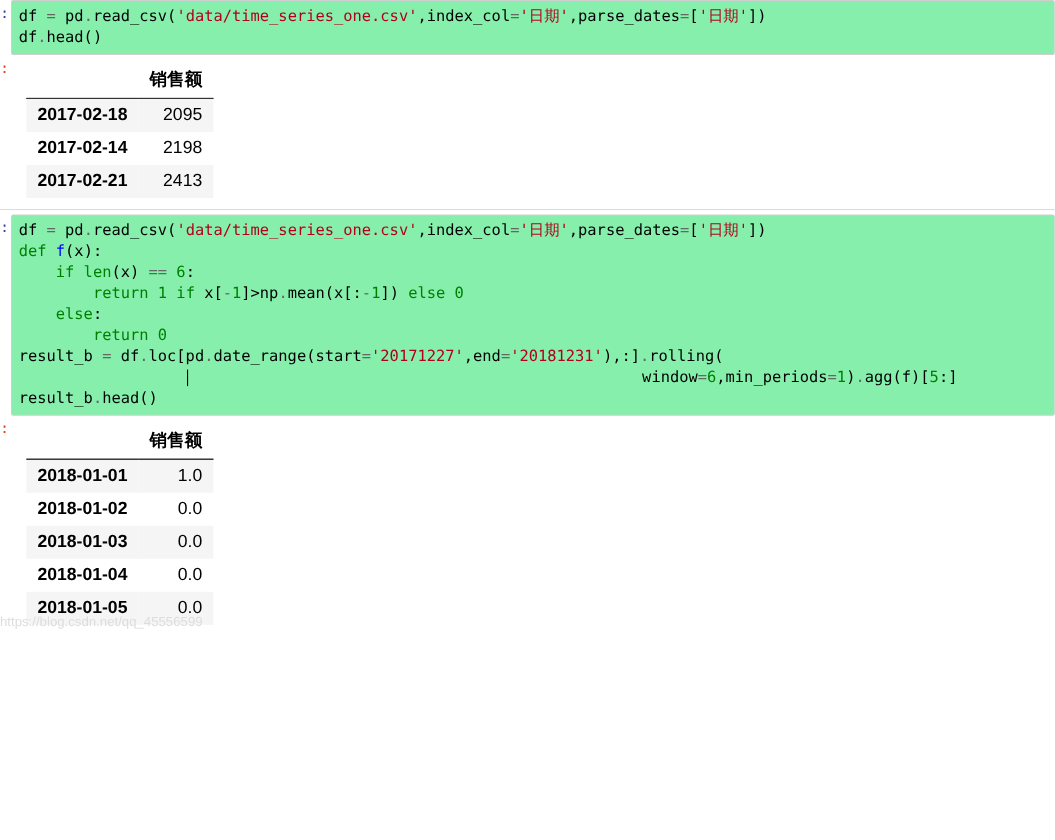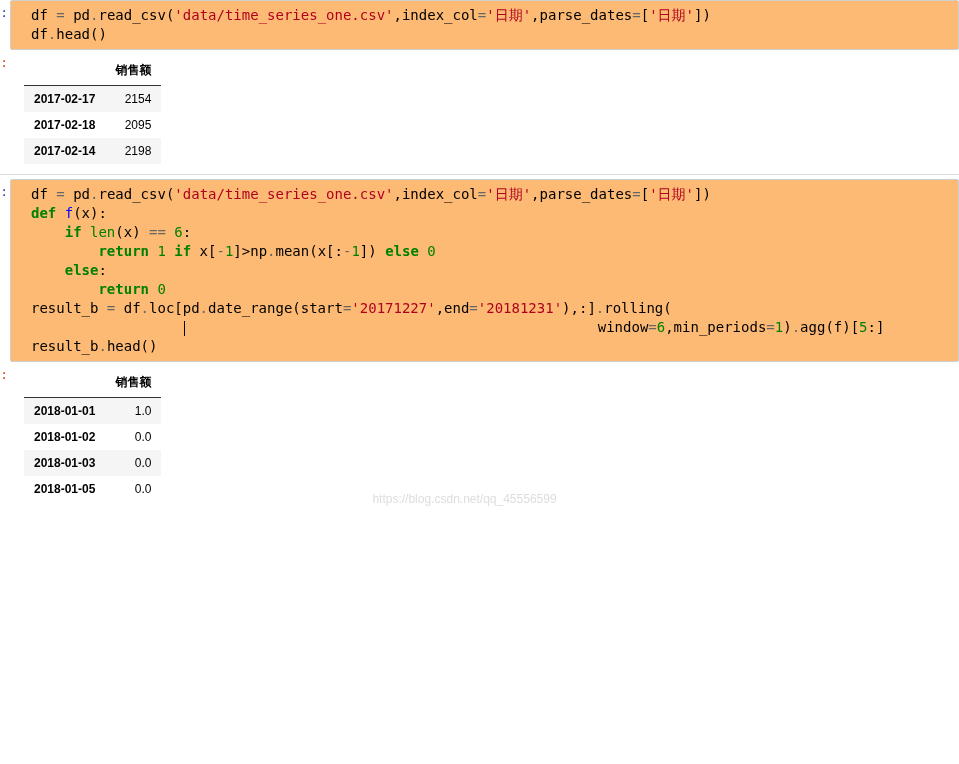--- a/index.html
+++ b/index.html
@@ -22,38 +22,38 @@
     padding: 5px 0 0 0;
     font-family: "Menlo", "DejaVu Sans Mono", "Consolas", monospace;
     font-size: 13px;
     color: #303F9F;
   }
   .prompt.output {
     color: #D84315;
   }
   .input-area {
     flex: 1;
-    background: #fdba74;
+    background: #86efac;
     border: 1px solid #cfcfcf;
     border-radius: 2px;
-    padding: 5px 20px;
+    padding: 5px 6px;
     margin: 0 0 0 2px;
     font-family: "Menlo", "DejaVu Sans Mono", "Consolas", monospace;
     font-size: 14px;
     line-height: 19px;
     white-space: pre;
     overflow: hidden;
   }
   .output-area {
     flex: 1;
     padding: 6px 0 6px 10px;
   }
   .df-table {
     border-collapse: collapse;
-    font-size: 12px;
+    font-size: 16px;
     margin-left: 6px;
   }
   .df-table th, .df-table td {
     padding: 6px 10px;
     text-align: right;
     font-family: "Helvetica Neue", Arial, sans-serif;
   }
   .df-table th {
     font-weight: bold;
   }
@@ -75,33 +75,33 @@
     border-bottom: 1px solid #333;
   }
   .hr-like {
     border-top: 1px solid #ddd;
     margin: 4px 0 4px 0;
   }
   .code-op { color: #666; }
   .code-str { color: #b00020; } 
   .code-num { color: #008000; }
   .code-builtin { color: #008000; text-align: right; }
-  .code-kw { color: #008000; font-weight: bold; }
+  .code-kw { color: #008000; font-weight: normal; }
   .code-func { color: #0000FF; }
   .cursor {
     display: inline-block;
     border-left: 1px solid #000;
     height: 15px;
     vertical-align: middle;
     margin-left: 1px;
   }
   .watermark {
     color: #ddd;
     font-size: 12px;
-    text-align: center;
+    text-align: left;
     padding-right: 30px;
     margin-top: -16px;
     font-family: Arial, sans-serif;
   }
 </style>
 </head>
 <body>
 
 <div class="cell">
   <div class="prompt">:</div>
@@ -114,30 +114,30 @@
   <div class="output-area">
     <table class="df-table">
       <thead>
         <tr>
           <th></th>
           <th>销售额</th>
         </tr>
       </thead>
       <tbody>
         <tr>
-            <th>2017-02-17</th>
-            <td>2154</td>
-          </tr>
-        <tr>
             <th>2017-02-18</th>
             <td>2095</td>
           </tr>
         <tr>
             <th>2017-02-14</th>
             <td>2198</td>
+          </tr>
+        <tr>
+            <th>2017-02-21</th>
+            <td>2413</td>
           </tr>
       </tbody>
     </table>
   </div>
 </div>
 
 <div class="hr-like"></div>
 
 <div class="cell">
   <div class="prompt">:</div>
@@ -169,20 +169,24 @@
           </tr>
         <tr>
             <th>2018-01-02</th>
             <td>0.0</td>
           </tr>
         <tr>
             <th>2018-01-03</th>
             <td>0.0</td>
           </tr>
         <tr>
+            <th>2018-01-04</th>
+            <td>0.0</td>
+          </tr>
+        <tr>
             <th>2018-01-05</th>
             <td>0.0</td>
           </tr>
       </tbody>
     </table>
   </div>
 </div>
 
 <div class="watermark">https://blog.csdn.net/qq_45556599</div>
 

